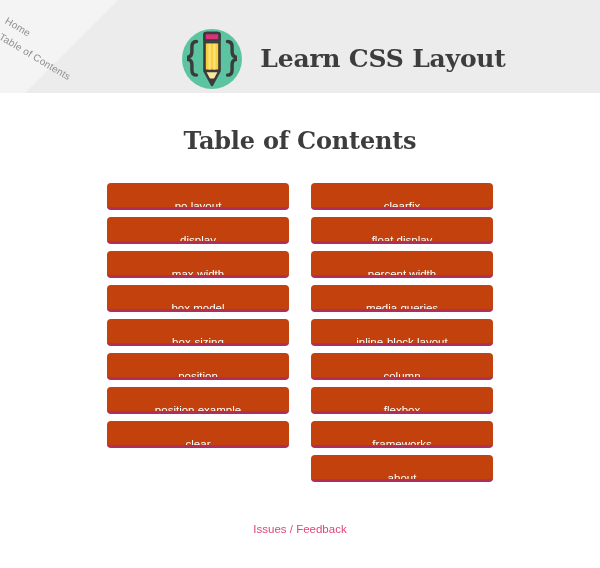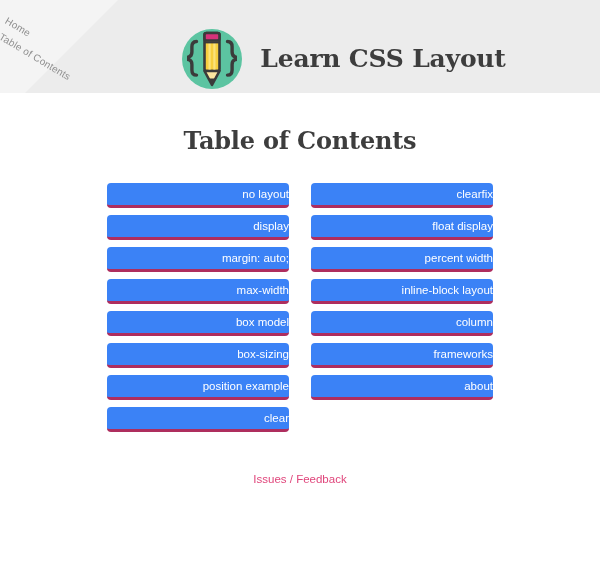--- a/index.html
+++ b/index.html
@@ -121,31 +121,31 @@
     display: flex;
     flex-direction: column;
     gap: 7px;
   }
   .toc-button {
     display: block;
     box-sizing: border-box;
     width: 182px;
     height: 25px;
     line-height: 23px;
-    text-align: right;
-    background: #3b82f6;
+    text-align: center;
+    background: #c2410c;
     border: none;
     border-bottom: 3px solid #ae2e5e;
     border-radius: 4px;
     color: #ffffff;
     font-family: "Liberation Sans", sans-serif;
     font-size: 11.5px;
     text-decoration: none;
     cursor: pointer;
-    padding: 0;
+    padding: 12px;
     white-space: nowrap;
     overflow: hidden;
   }
 
   
   .site-footer {
     width: 600px;
     text-align: center;
     padding-top: 37px;
   }
@@ -200,34 +200,36 @@
 
 <main class="main">
 
   <h1 class="page-title">Table of Contents</h1>
 
   <div class="toc-columns">
 
     <div class="toc-column">
       <a class="toc-button" href="#">no layout</a>
       <a class="toc-button" href="#">display</a>
-      <a class="toc-button" href="#">margin: auto;</a>
       <a class="toc-button" href="#">max-width</a>
       <a class="toc-button" href="#">box model</a>
       <a class="toc-button" href="#">box-sizing</a>
+      <a class="toc-button" href="#">position</a>
       <a class="toc-button" href="#">position example</a>
       <a class="toc-button" href="#">clear</a>
     </div>
 
     <div class="toc-column">
       <a class="toc-button" href="#">clearfix</a>
       <a class="toc-button" href="#">float display</a>
       <a class="toc-button" href="#">percent width</a>
+      <a class="toc-button" href="#">media queries</a>
       <a class="toc-button" href="#">inline-block layout</a>
       <a class="toc-button" href="#">column</a>
+      <a class="toc-button" href="#">flexbox</a>
       <a class="toc-button" href="#">frameworks</a>
       <a class="toc-button" href="#">about</a>
     </div>
 
   </div>
 
 </main>
 
 <footer class="site-footer">
   <a class="footer-link" href="#">Issues / Feedback</a>

